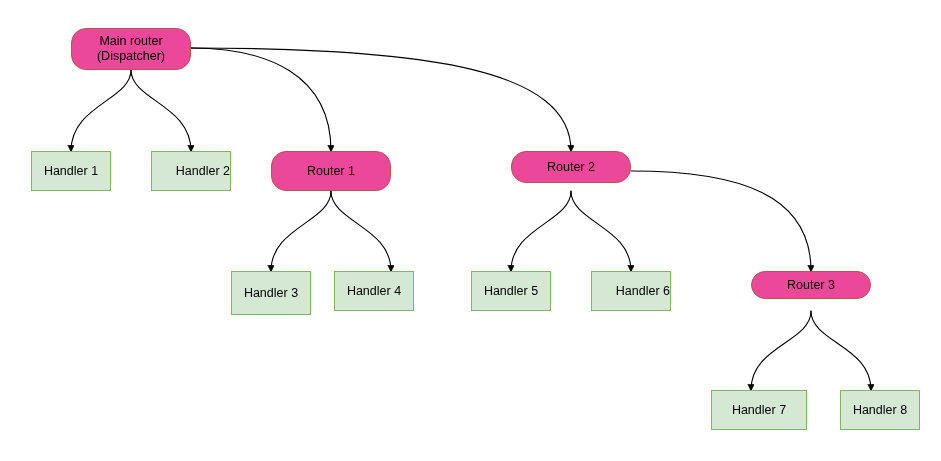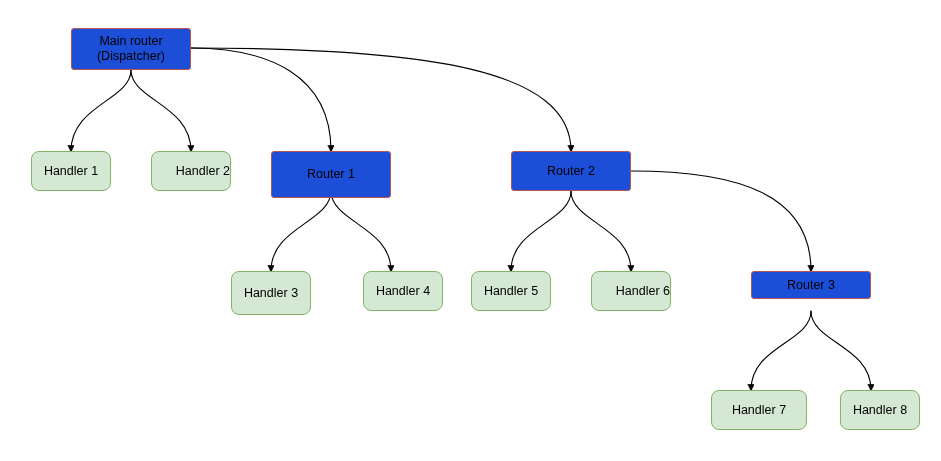--- a/index.html
+++ b/index.html
@@ -32,28 +32,28 @@
     text-align: center;
     font-size: 12.5px;
     line-height: 15px;
     color: #000000;
     border-style: solid;
     border-width: 1px;
     white-space: pre-line;
     z-index: 2;
   }
   .node.router {
-    background: #1d4ed8;
+    background: #ec4899;
     border-color: #b85450;
-    border-radius: 3px;
+    border-radius: 15px;
   }
   .node.handler {
     background: #d5e8d4;
     border-color: #82b366;
-    border-radius: 8px;
+    border-radius: 0;
   }
 </style>
 </head>
 <body>
 
 <div id="canvas">
   <svg id="edge-layer" viewBox="0 0 941 461">
     <defs>
       <marker id="arrowhead" markerWidth="8" markerHeight="8" refX="5.2" refY="3" orient="auto" markerUnits="strokeWidth">
         <path d="M 0 0 L 6 3 L 0 6 z" fill="#000000" stroke="#000000" stroke-width="0.4"></path>
@@ -71,23 +71,23 @@
         <path d="M 631 171 C 740 171 811 195 811 271" fill="none" stroke="#000000" stroke-width="1.1" stroke-linecap="round" marker-end="url(#arrowhead)"></path>
         <path d="M 811 311 C 811 342 751 346 751 390" fill="none" stroke="#000000" stroke-width="1.1" stroke-linecap="round" marker-end="url(#arrowhead)"></path>
         <path d="M 811 311 C 811 342 871 346 871 390" fill="none" stroke="#000000" stroke-width="1.1" stroke-linecap="round" marker-end="url(#arrowhead)"></path>
       </g>
   </svg>
   <div id="nodes-group">
       <div class="node router" style="left: 71px; top: 28px; width: 120px; height: 42px;"><span>Main router
 (Dispatcher)</span></div>
       <div class="node handler" style="left: 31px; top: 151px; width: 80px; height: 40px;"><span>Handler 1</span></div>
       <div class="node handler" style="left: 151px; top: 151px; width: 80px; height: 40px; justify-content: flex-end;"><span>Handler 2</span></div>
-      <div class="node router" style="left: 271px; top: 151px; width: 120px; height: 47px;"><span>Router 1</span></div>
-      <div class="node router" style="left: 511px; top: 151px; width: 120px; height: 40px;"><span>Router 2</span></div>
+      <div class="node router" style="left: 271px; top: 151px; width: 120px; height: 40px;"><span>Router 1</span></div>
+      <div class="node router" style="left: 511px; top: 151px; width: 120px; height: 32px;"><span>Router 2</span></div>
       <div class="node handler" style="left: 231px; top: 271px; width: 80px; height: 44px;"><span>Handler 3</span></div>
-      <div class="node handler" style="left: 363px; top: 271px; width: 80px; height: 40px;"><span>Handler 4</span></div>
+      <div class="node handler" style="left: 334px; top: 271px; width: 80px; height: 40px;"><span>Handler 4</span></div>
       <div class="node handler" style="left: 471px; top: 271px; width: 80px; height: 40px;"><span>Handler 5</span></div>
       <div class="node handler" style="left: 591px; top: 271px; width: 80px; height: 40px; justify-content: flex-end;"><span>Handler 6</span></div>
       <div class="node router" style="left: 751px; top: 271px; width: 120px; height: 28px;"><span>Router 3</span></div>
       <div class="node handler" style="left: 711px; top: 390px; width: 96px; height: 40px;"><span>Handler 7</span></div>
       <div class="node handler" style="left: 840px; top: 390px; width: 80px; height: 40px;"><span>Handler 8</span></div>
     </div>
 </div>
 
 </body></html>

